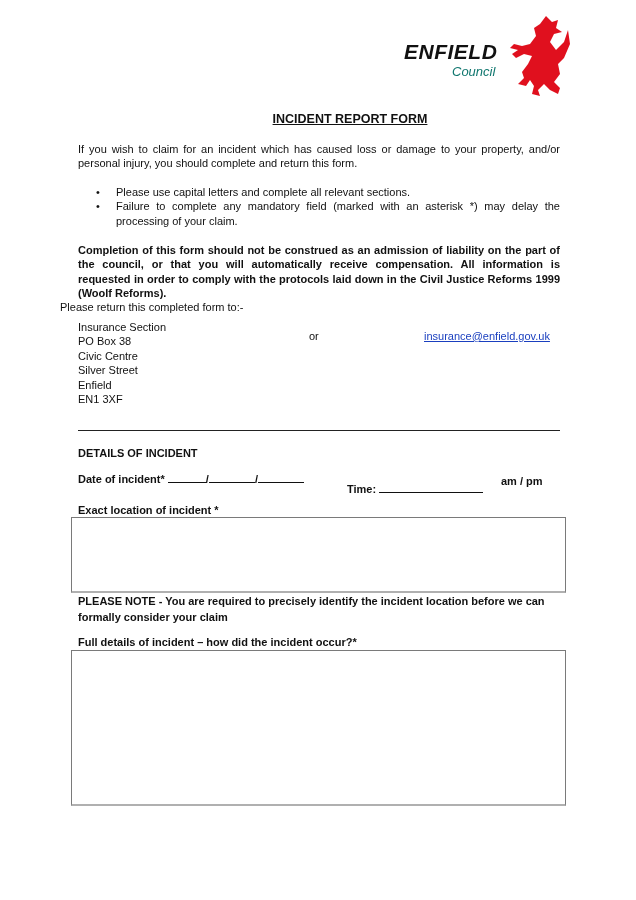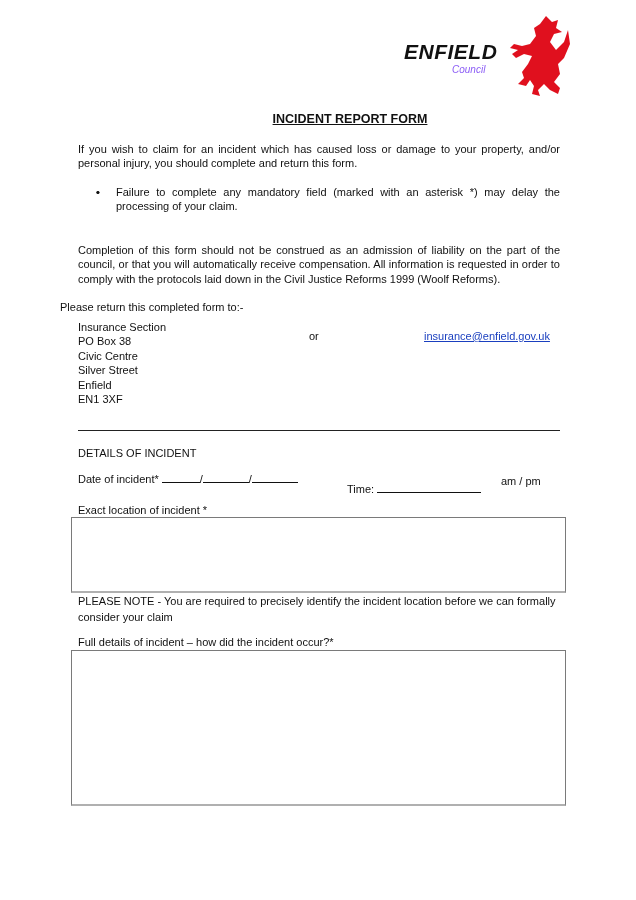--- a/index.html
+++ b/index.html
@@ -1,24 +1,24 @@
 <!DOCTYPE html>
 <html><head>
 <meta charset="utf-8">
 <style>
   html, body { margin: 0; padding: 0; background: #ffffff; }
   body { width: 636px; height: 900px; position: relative; overflow: hidden;
          font-family: "Liberation Sans", sans-serif; color: #111; }
   .abs { position: absolute; }
   .txt { font-size: 11px; line-height: 14.4px; }
-  .bold { font-weight: normal; }
+  .bold { font-weight: bold; }
   .justify { text-align: justify; }
   .logo-text { font-family: "Liberation Sans", sans-serif; font-style: italic; font-weight: bold;
                font-size: 21px; letter-spacing: 0.5px; color: #111; }
-  .logo-sub { font-family: "Liberation Sans", sans-serif; font-style: italic; font-size: 10px; color: #8b5cf6; }
+  .logo-sub { font-family: "Liberation Sans", sans-serif; font-style: italic; font-size: 13px; color: #0f766e; }
   .title { font-size: 12.5px; font-weight: bold; text-decoration: underline; text-align: center; padding-left: 32px; }
   .bullet-list { margin: 0; padding: 0; list-style: none; }
   .bullet-list li { position: relative; padding-left: 38px; }
   .bullet-list li .dot { position: absolute; left: 18px; top: 0; }
   .link { color: #1a3fbf; text-decoration: underline; }
   .rule { border-top: 1.5px solid #222; }
   .box { border: 1px solid #7a7a7a; border-bottom: 2px solid #b0b0b0; background: #fff; box-sizing: border-box; }
   .uline { display: inline-block; border-bottom: 1px solid #111; height: 10px; vertical-align: baseline; }
 </style>
 </head>
@@ -30,21 +30,21 @@
   <svg class="abs" style="left:108px; top:0px;" width="64" height="84" viewBox="0 0 64 84">
     <path fill="#e0101e" d="M38 2 L44 8 L50 6 L48 14 L54 18 L46 20 L42 28 L48 36 L56 28 L60 16 L62 30 L56 44 L50 50 L52 60 L46 68 L52 74 L50 80 L42 76 L36 70 L30 76 L32 82 L24 80 L26 72 L22 66 L18 72 L10 70 L16 64 L14 58 L20 50 L24 42 L16 40 L8 44 L4 40 L10 36 L2 34 L6 30 L14 32 L22 30 L28 22 L26 14 L32 10 Z"></path>
   </svg>
 </div>
 
 <div class="abs title" style="left:0; top:112px; width:636px;">INCIDENT REPORT FORM</div>
 
 <div class="abs txt justify" style="left:78px; top:142px; width:482px;">If you wish to claim for an incident which has caused loss or damage to your property, and/or personal injury, you should complete and return this form.</div>
 
 <ul class="abs txt bullet-list justify" style="left:78px; top:185px; width:482px;">
-  <li><span class="dot">•</span></li>
+  <li><span class="dot">•</span><span>Please use capital letters and complete all relevant sections.</span></li>
   <li><span class="dot">•</span><span>Failure to complete any mandatory field (marked with an asterisk *) may delay the processing of your claim.</span></li>
 </ul>
 
 <div class="abs txt bold justify" style="left:78px; top:243px; width:482px;">Completion of this form should not be construed as an admission of liability on the part of the council, or that you will automatically receive compensation.  All information is requested in order to comply with the protocols laid down in the Civil Justice Reforms 1999 (Woolf Reforms).</div>
 
 <div class="abs txt" style="left:60px; top:300px;">Please return this completed form to:-</div>
 
 <div class="abs txt" style="left:78px; top:320px;">
   <div>Insurance Section</div>
   <div>PO Box 38</div>

